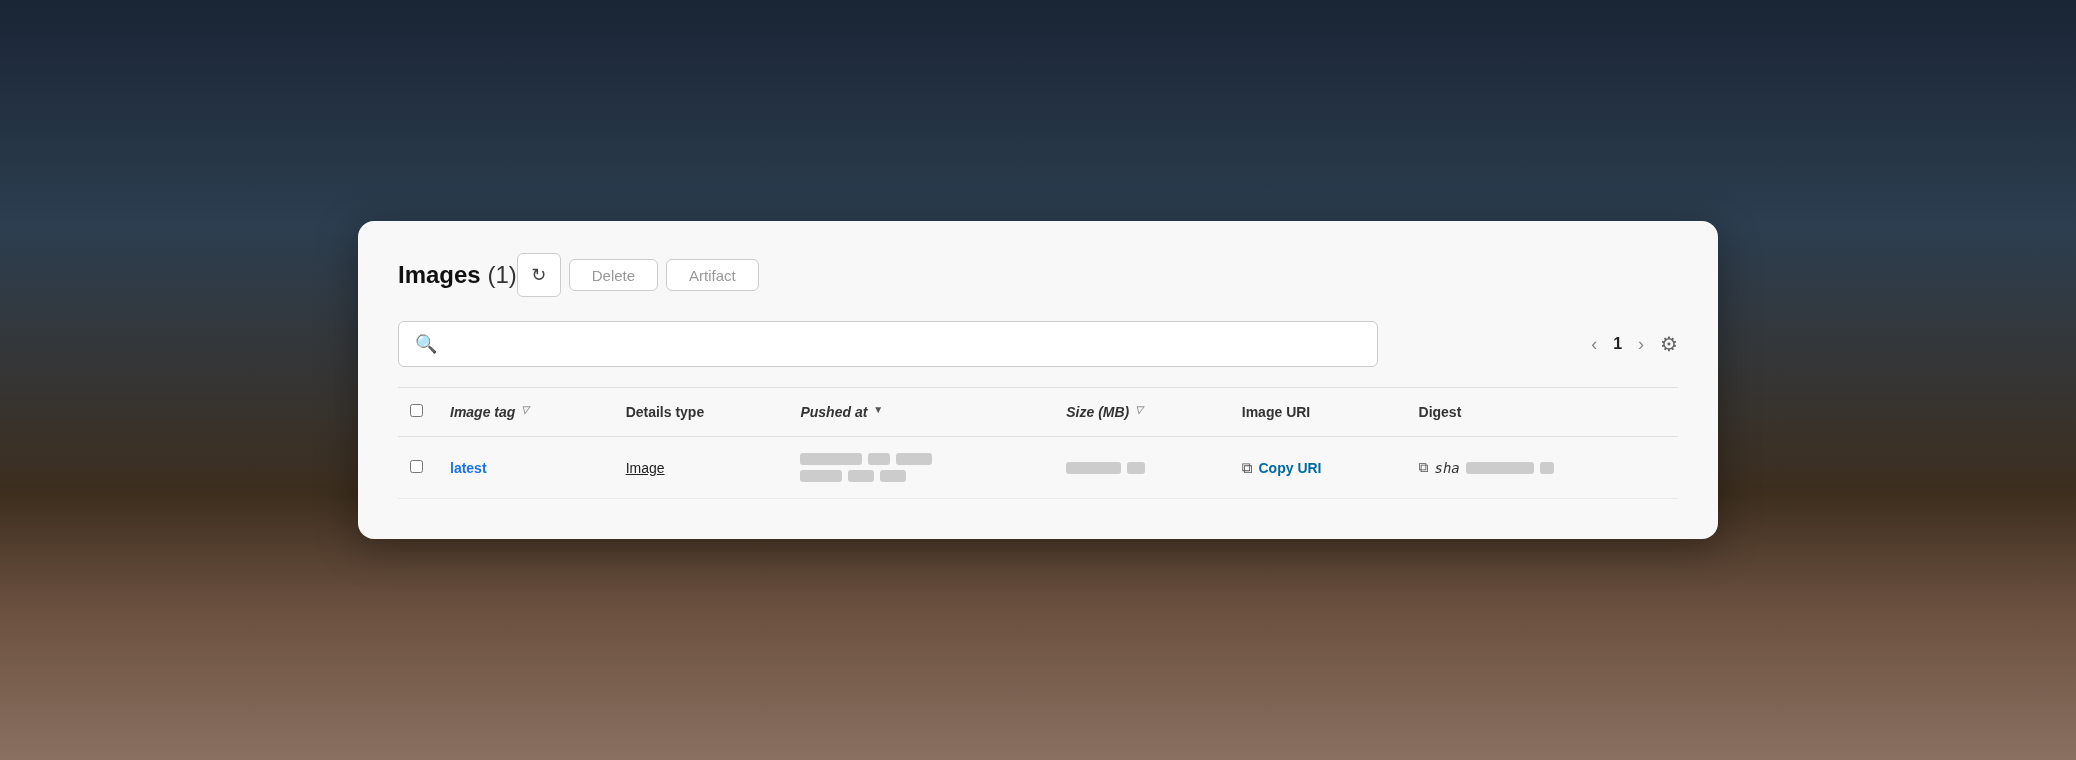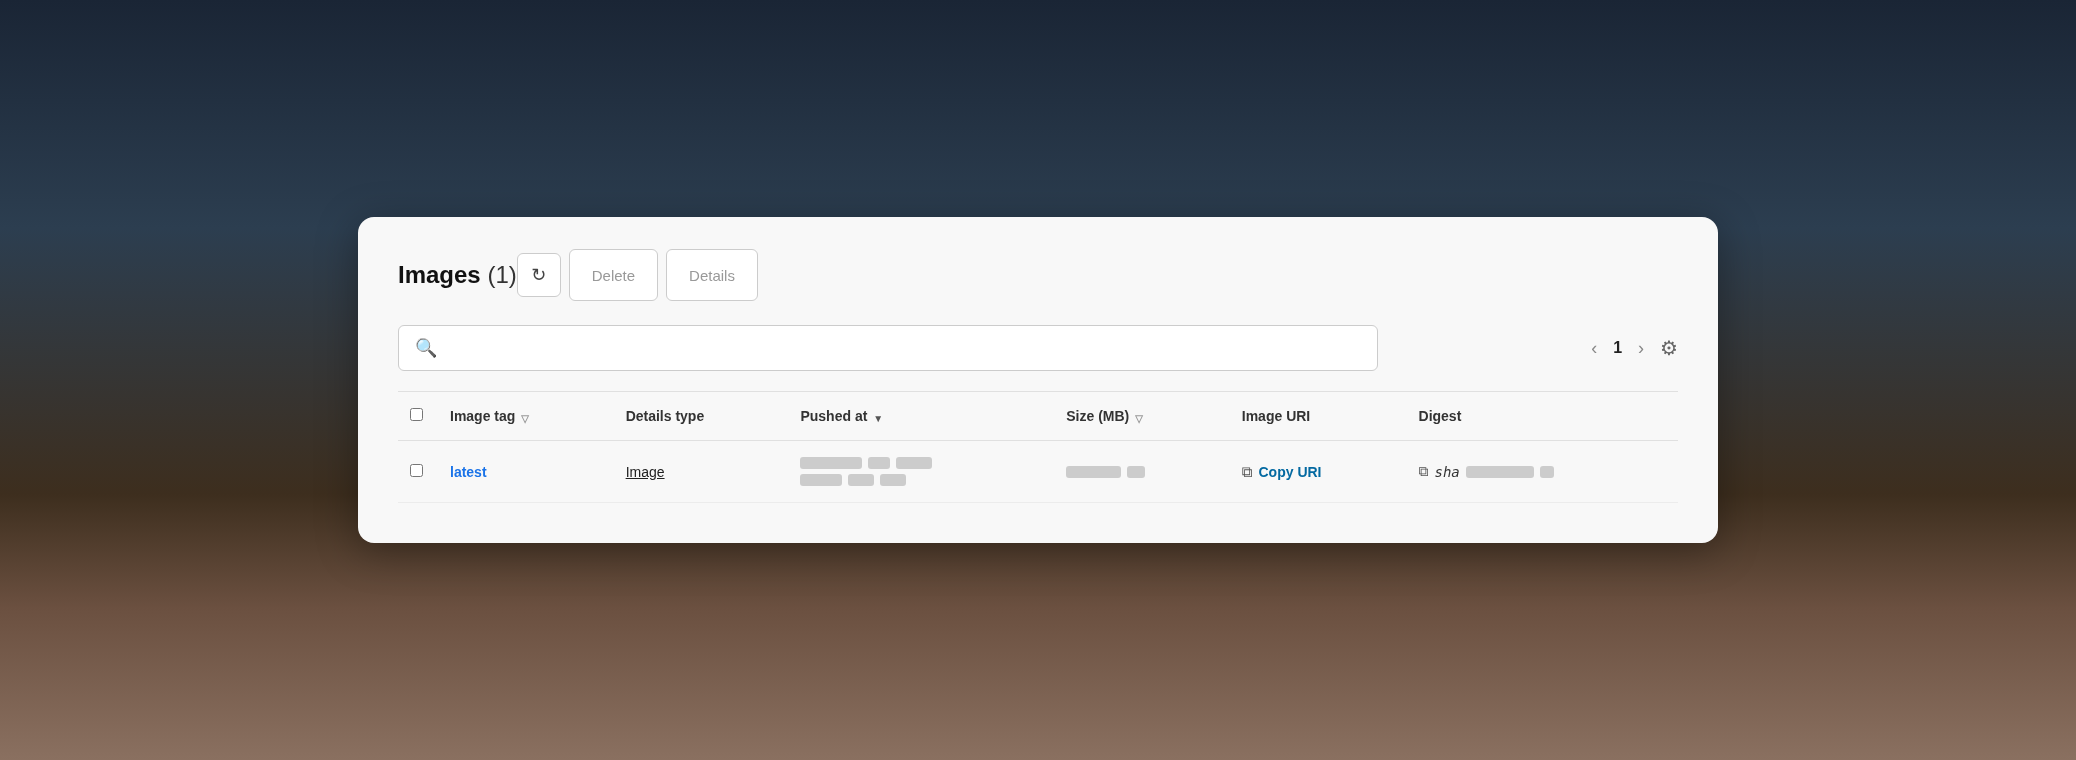--- a/index.html
+++ b/index.html
@@ -56,21 +56,21 @@
       border-radius: 6px;
       cursor: pointer;
       display: flex;
       align-items: center;
       justify-content: center;
       font-size: 18px;
       color: #444;
     }
 
     .btn-text {
-      height: 52px;
+      height: 32px;
       padding: 0 22px;
       border: 1.5px solid #ccc;
       background: #fff;
       border-radius: 6px;
       cursor: pointer;
       font-size: 15px;
       color: #999;
       font-weight: 500;
     }
 
@@ -159,22 +159,23 @@
       border-bottom: 1.5px solid #e0e0e0;
       white-space: nowrap;
     }
 
     .table thead tr th.col-check {
       width: 40px;
     }
 
     .table thead tr th .col-header-inner {
       display: flex;
-      align-items: flex-end;
-      gap: 6px;
+      align-items: flex-start;
+      gap: 6px;
+      font-style: italic;
     }
 
     .sort-icon {
       font-size: 10px;
       color: #999;
     }
 
     .sort-icon-filled {
       font-size: 10px;
       color: #555;
@@ -270,21 +271,21 @@
 <div class="panel">
 
   <div class="header-row">
     <div class="title">
       <span>Images</span>
       <span class="title-count">(1)</span>
     </div>
     <div class="header-actions">
       <button class="btn-icon">↻</button>
       <button class="btn-text">Delete</button>
-      <button class="btn-text">Details</button>
+      <button class="btn-text">Artifact</button>
     </div>
   </div>
 
   <div class="search-row">
     <div class="search-box">
       <span class="search-icon">🔍</span>
     </div>
     <div class="pagination-controls">
       <button class="pag-btn">‹</button>
       <span class="pag-num">1</span>

